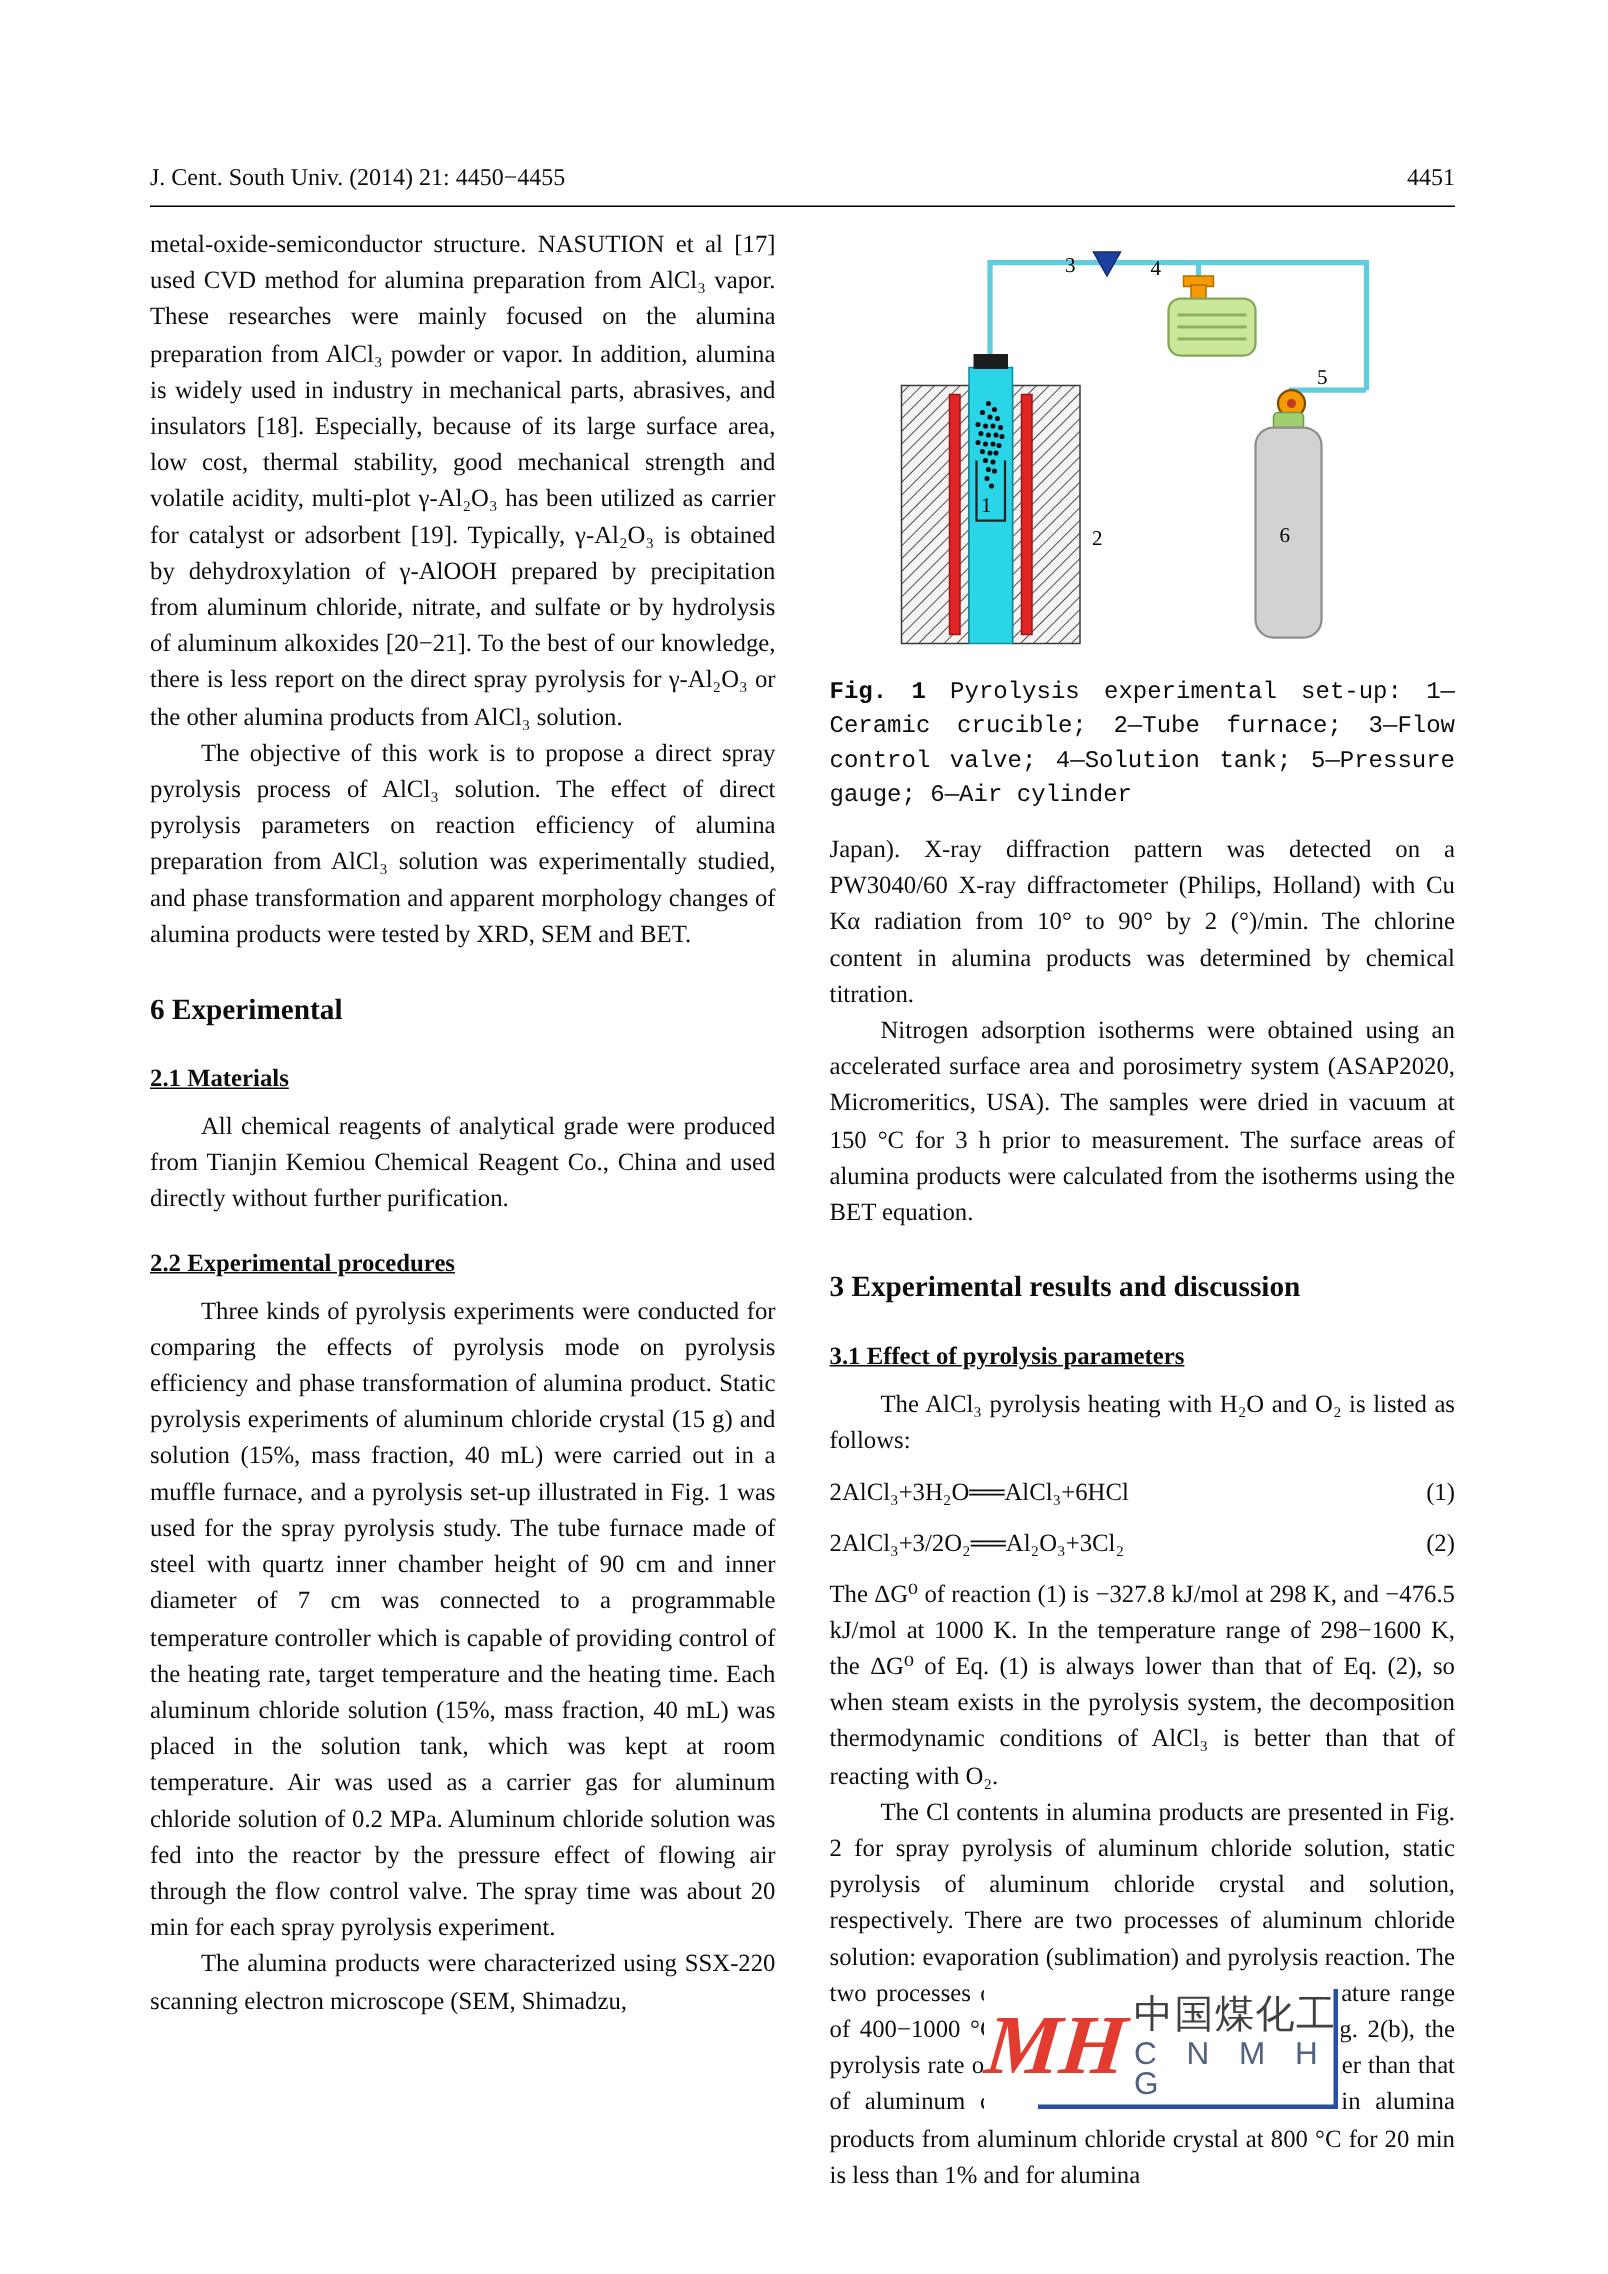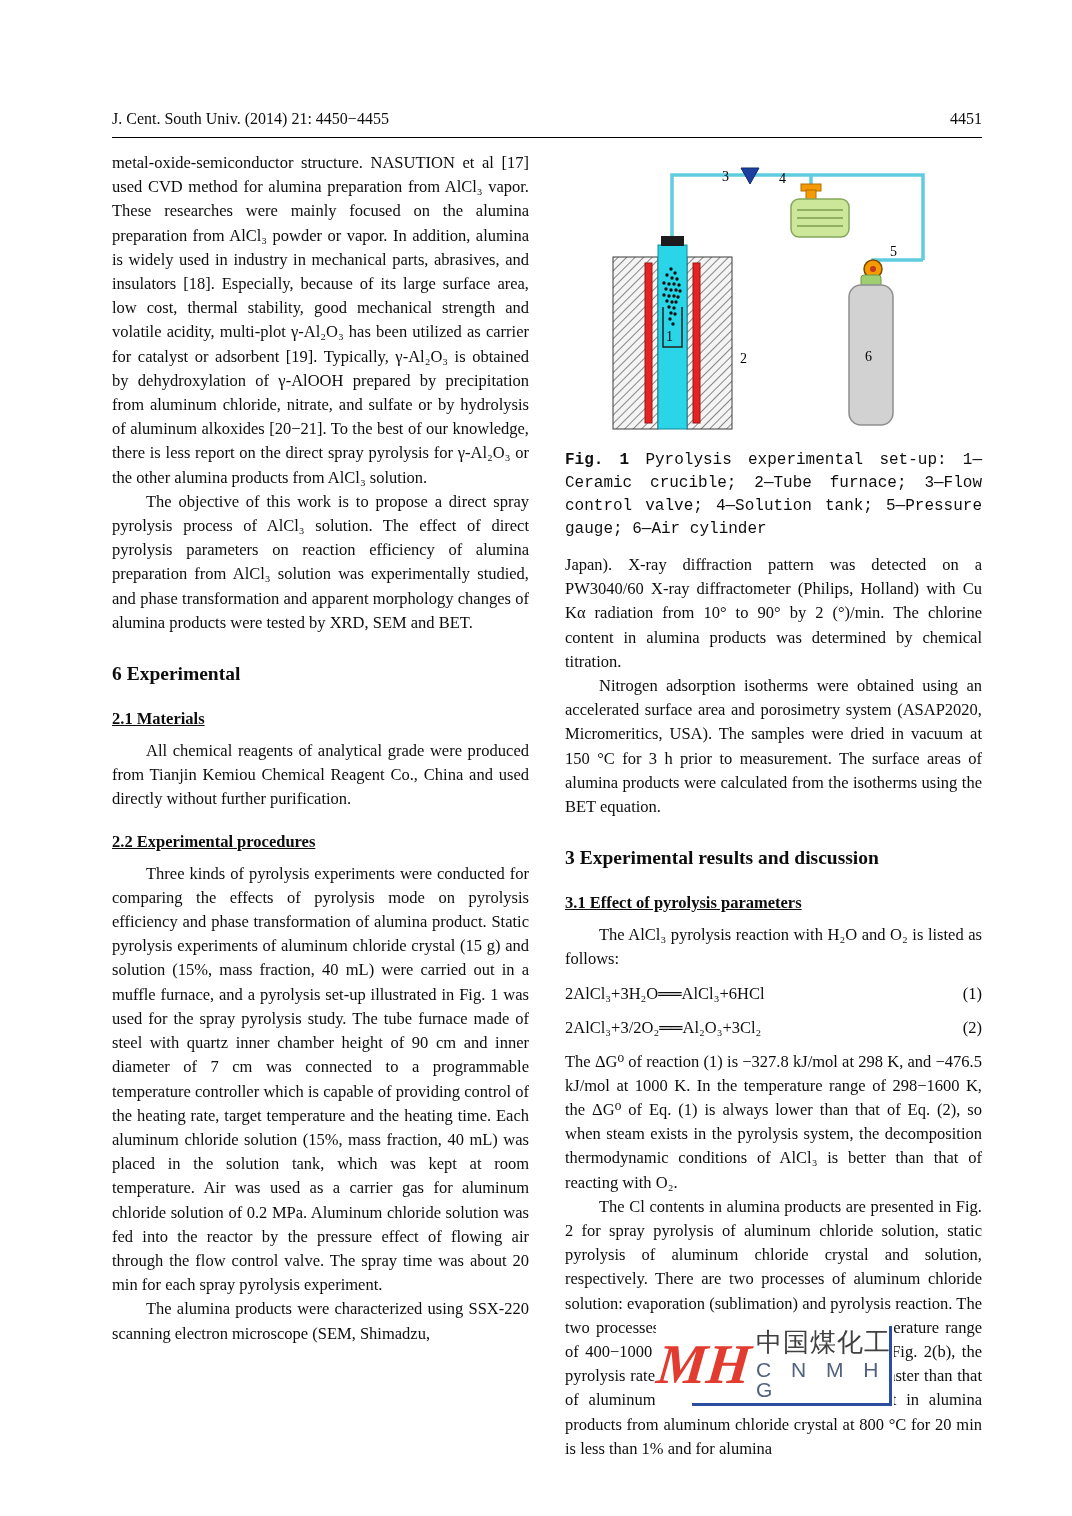--- a/index.html
+++ b/index.html
@@ -1,21 +1,21 @@
 <!DOCTYPE html>
 <html><head>
 <meta charset="utf-8">
 <style>
   * { margin:0; padding:0; box-sizing:border-box; }
   html,body { background:#ffffff; }
   .page {
     position:relative; width:1072px; height:1516px; background:#fff;
     font-family:"Liberation Serif","DejaVu Serif",serif; color:#0d0d0d; overflow:hidden;
   }
-  .content { position:absolute; left:112px; top:110px; width:870px; }
+  .content { position:absolute; left:100px; top:110px; width:870px; }
   header.pg-header {
     display:flex; justify-content:space-between; align-items:flex-end;
     font-size:16px; padding-bottom:9px; border-bottom:1.5px solid #000;
   }
   .columns { display:flex; gap:36px; margin-top:13px; }
   .col { width:417px; }
   .body-p {
     font-size:16.5px; line-height:24.2px; text-align:justify; margin:0;
   }
   .indent { text-indent:34px; }
@@ -168,21 +168,21 @@
           <figcaption>
             <span class="cap-label">Fig. 1</span><span> Pyrolysis experimental set-up: 1—Ceramic crucible; 2—Tube furnace; 3—Flow control valve; 4—Solution tank; 5—Pressure gauge; 6—Air cylinder</span>
           </figcaption>
         </figure>
 
         <p class="body-p">Japan). X-ray diffraction pattern was detected on a PW3040/60 X-ray diffractometer (Philips, Holland) with Cu Kα radiation from 10° to 90° by 2 (°)/min. The chlorine content in alumina products was determined by chemical titration.</p>
         <p class="body-p indent">Nitrogen adsorption isotherms were obtained using an accelerated surface area and porosimetry system (ASAP2020, Micromeritics, USA). The samples were dried in vacuum at 150 °C for 3 h prior to measurement. The surface areas of alumina products were calculated from the isotherms using the BET equation.</p>
 
         <h2 class="sec">3 Experimental results and discussion</h2>
         <h3 class="subsec">3.1 Effect of pyrolysis parameters</h3>
-        <p class="body-p indent">The AlCl₃ pyrolysis reaction with H₂O and O₂ is listed as follows:</p>
+        <p class="body-p indent">The AlCl₃ pyrolysis heating with H₂O and O₂ is listed as follows:</p>
 
         <div class="equation">
           <span>2AlCl₃+3H₂O══AlCl₃+6HCl</span>
           <span>(1)</span>
         </div>
         <div class="equation">
           <span>2AlCl₃+3/2O₂══Al₂O₃+3Cl₂</span>
           <span>(2)</span>
         </div>
 

